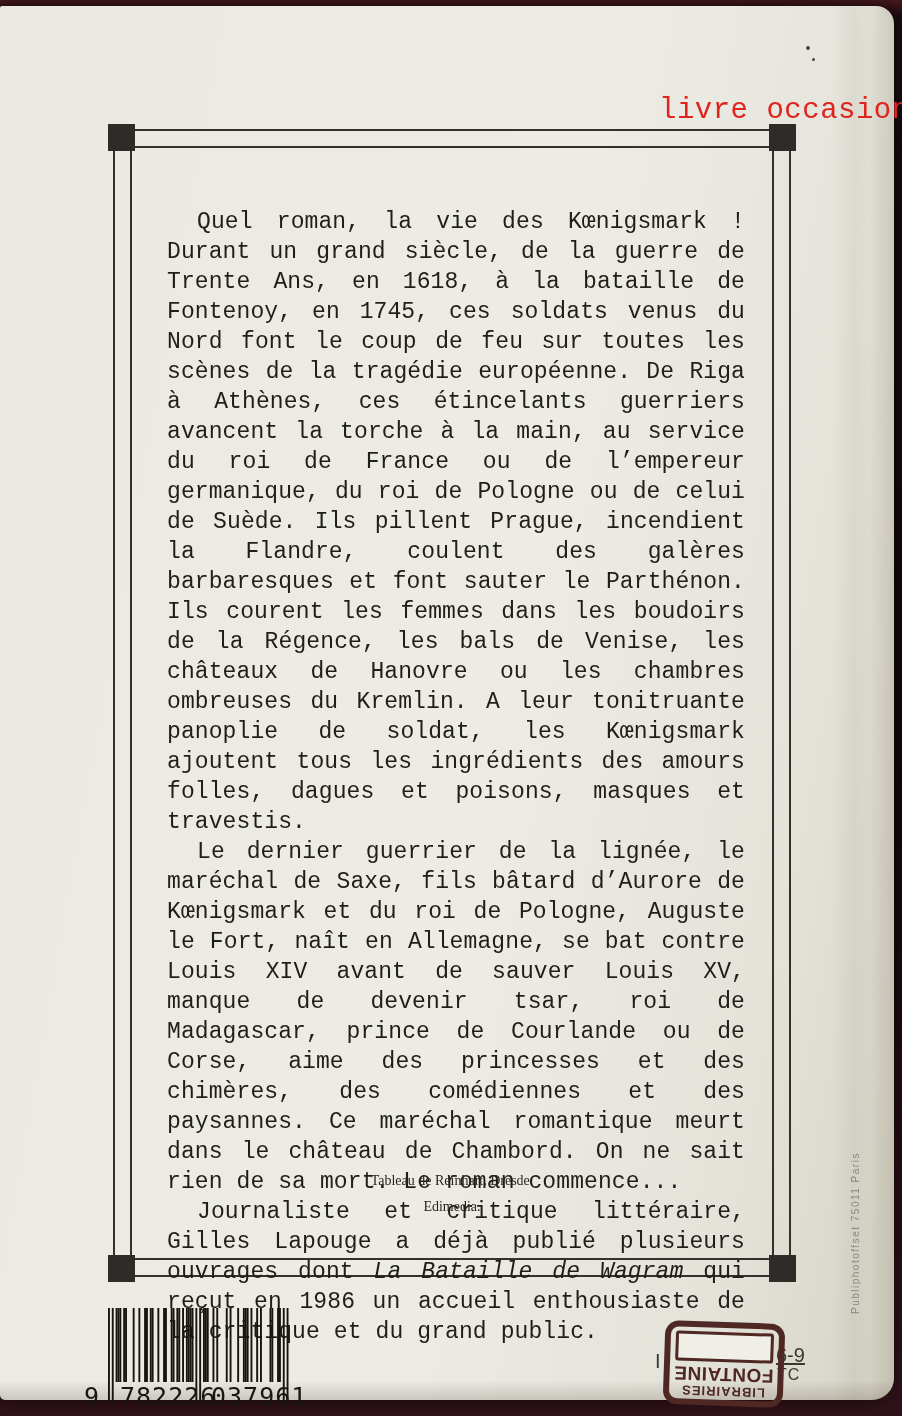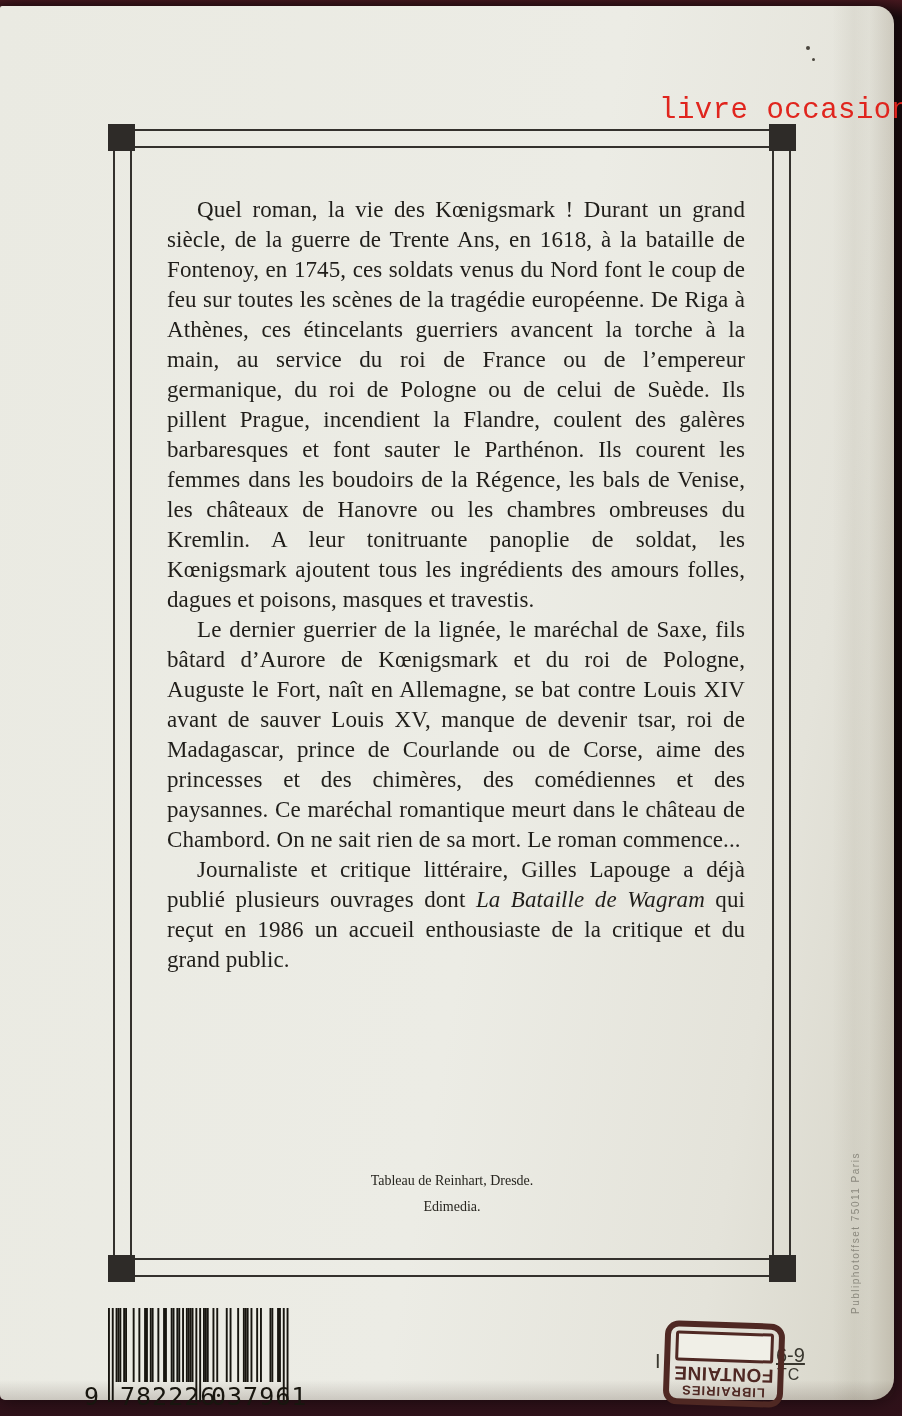--- a/index.html
+++ b/index.html
@@ -40,21 +40,21 @@
   
   .frame{position:absolute;left:113px;top:123px;width:678px;height:1148px;
     border:2px solid var(--frame-ink);}
   .frame-inner{position:absolute;inset:15px;border:2px solid var(--frame-ink);}
   .corner-sq{position:absolute;width:27px;height:27px;background:#2e2b28;}
   .sq-tl{left:-7px;top:-7px;}
   .sq-tr{right:-7px;top:-7px;}
   .sq-bl{left:-7px;bottom:-7px;}
   .sq-br{right:-7px;bottom:-7px;}
   
-  .synopsis{position:absolute;left:167px;top:189px;width:578px;color:var(--text-ink);}
+  .synopsis{position:absolute;left:167px;top:201px;width:578px;color:var(--text-ink);font-family:Liberation Mono, monospace;}
   .synopsis p{font-size:23px;line-height:30px;text-align:justify;text-indent:30px;
     letter-spacing:.1px;}
   .author-note{font-size:20.5px;line-height:27px;text-align:justify;
     text-indent:26px;color:var(--text-ink);}
   .author-note .it{font-style:italic;}
   
   .credits{position:absolute;left:113px;top:1162px;width:678px;text-align:center;
     font-size:14px;line-height:26px;color:#27251f;}
   
   .barcode{position:absolute;left:84px;top:1300px;width:240px;height:112px;}

